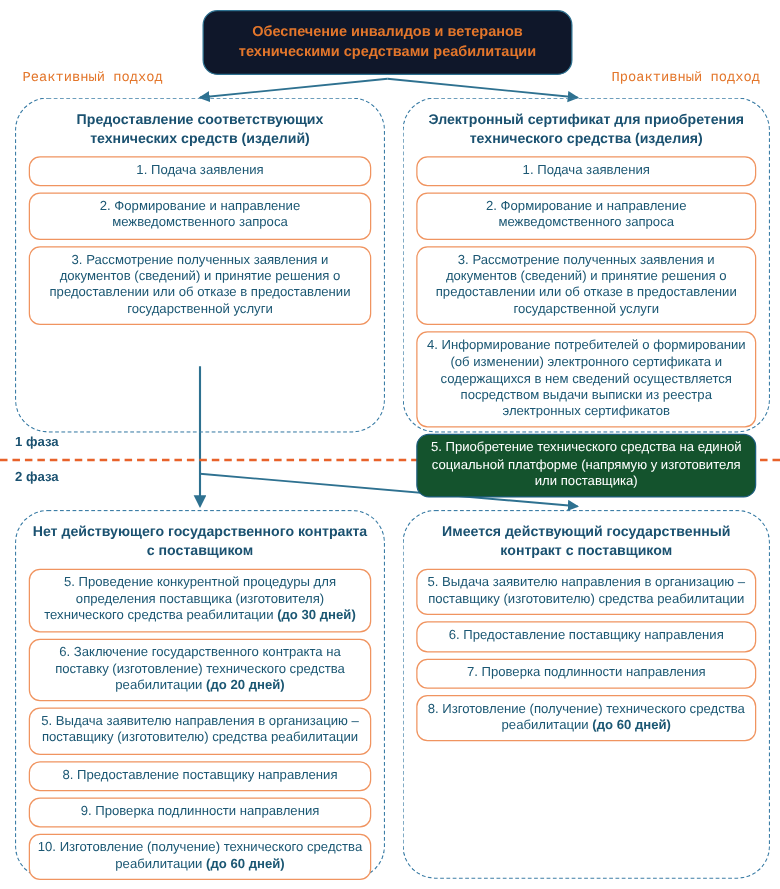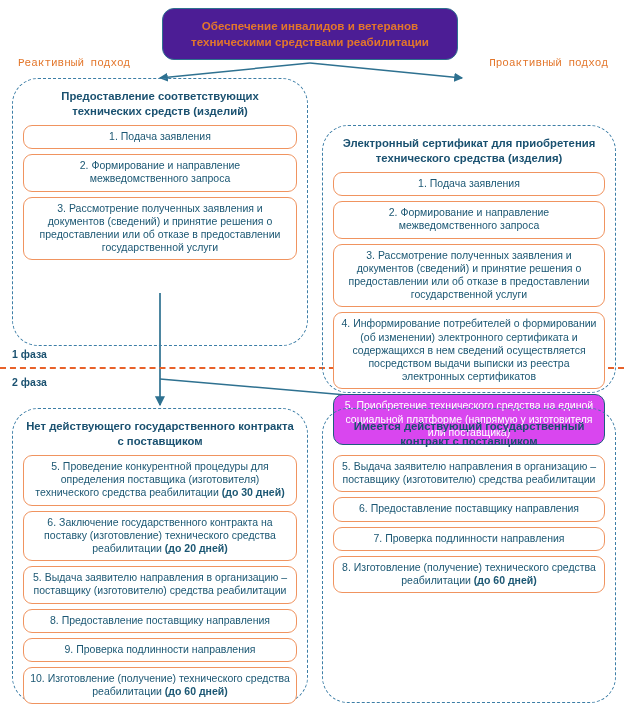--- a/index.html
+++ b/index.html
@@ -35,21 +35,21 @@
 
   
   .root-title {
     position: absolute;
     left: 162px;
     top: 8px;
     width: 296px;
     box-sizing: border-box;
     border: 1.6px solid #2E7190;
     border-radius: 12px;
-    background: #4c1d95;
+    background: #0f172a;
     color: #E3762B;
     font-weight: bold;
     font-size: 11.6px;
     line-height: 15.5px;
     text-align: center;
     padding: 9px 8px 10px 8px;
     z-index: 3;
   }
 
   
@@ -79,40 +79,40 @@
     color: #1A5170;
     font-weight: bold;
     font-size: 11.3px;
     line-height: 15px;
     text-align: center;
     margin: 2px 2px 6px 2px;
   }
 
   
   #panel-reactive  { left: 12px;  top: 78px;  width: 296px; height: 268px; }
-  #panel-proactive { left: 322px; top: 78px;  width: 294px; height: 268px; margin-top: 47px; }
+  #panel-proactive { left: 322px; top: 78px;  width: 294px; height: 268px; }
   #panel-nocontract{ left: 12px;  top: 408px; width: 296px; height: 295px; }
   #panel-contract  { left: 322px; top: 408px; width: 294px; height: 295px; }
 
   
   .steps { display: flex; flex-direction: column; gap: 5px; }
   .step {
     box-sizing: border-box;
     border: 1.3px solid #F09460;
     border-radius: 9px;
     background: #ffffff;
     color: #1B5773;
     font-size: 10.5px;
     line-height: 13.2px;
     text-align: center;
     padding: 4px 6px 5px 6px;
   }
   .step b { font-weight: bold; }
   .step.dark {
-    background: #d946ef;
+    background: #14532d;
     border-color: #1C5D7D;
     color: #ffffff;
     border-radius: 10px;
   }
 
   
   .phase-divider {
     position: absolute;
     left: 0;
     top: 367px;

